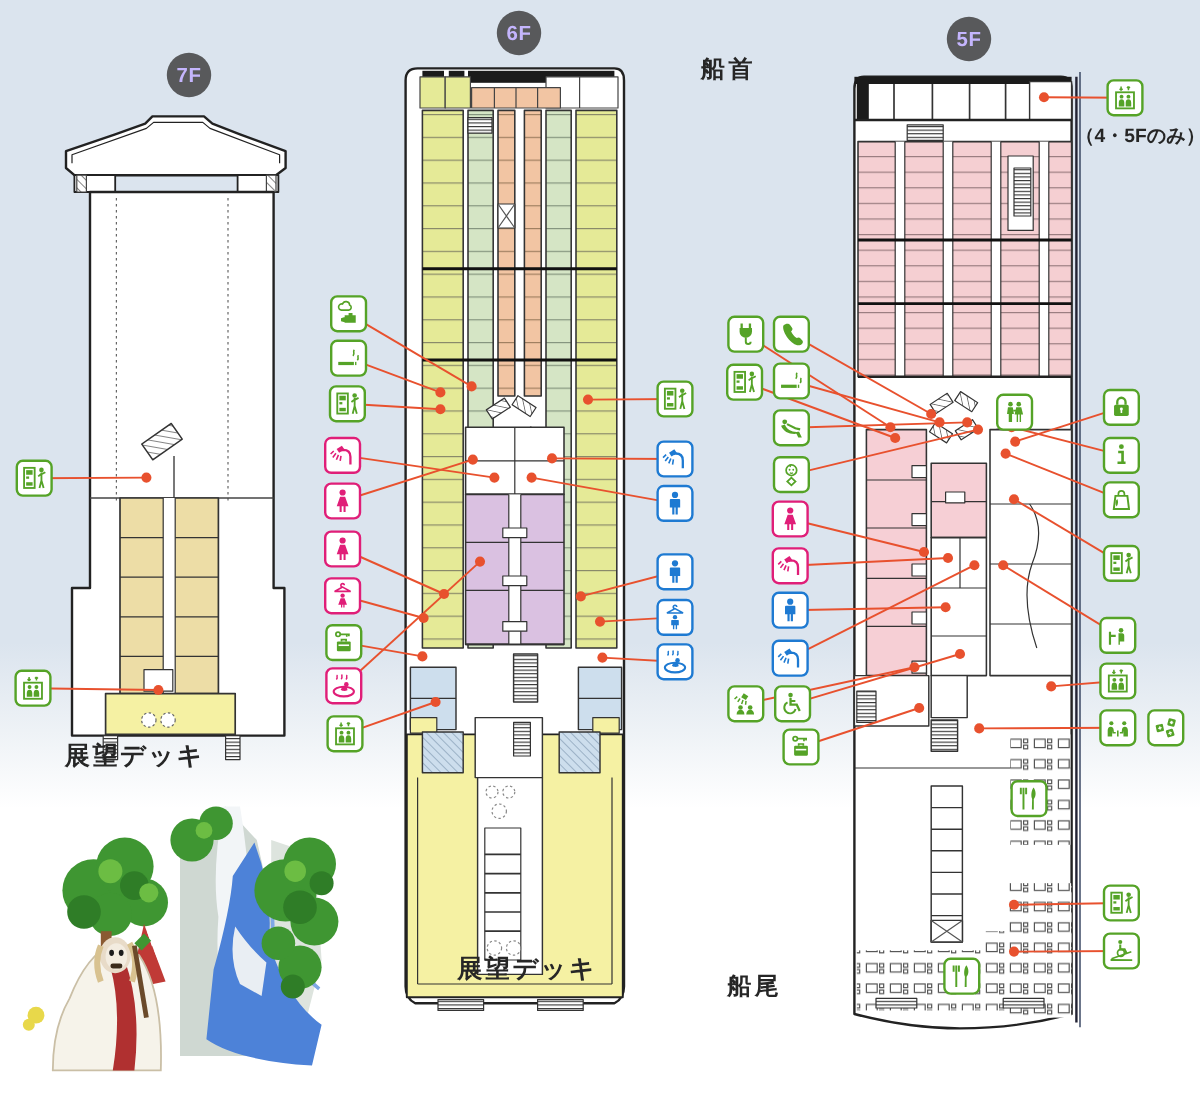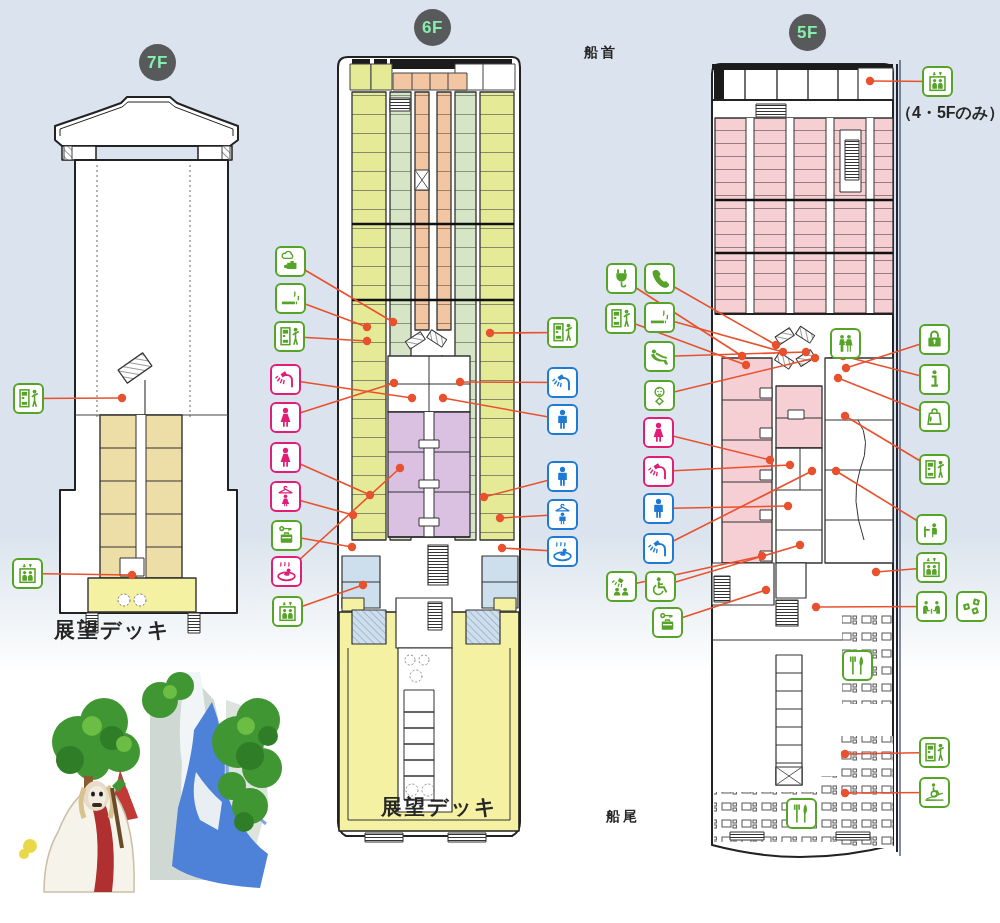--- a/index.html
+++ b/index.html
@@ -13,25 +13,25 @@
   .picto{
     position:absolute;width:31px;height:31px;box-sizing:border-box;
     border:2.5px solid;border-radius:6px;background:#fff;
     display:flex;align-items:center;justify-content:center;
   }
   .picto.green{color:#55a327;border-color:#55a327;}
   .picto.pink{color:#e01e78;border-color:#e01e78;}
   .picto.blue{color:#1e7ad2;border-color:#1e7ad2;}
   .badge{
     position:absolute;width:37px;height:37px;border-radius:50%;
-    background:#58595b;color:#86efac;font-weight:bold;font-size:17px;
+    background:#58595b;color:#c4b5fd;font-weight:bold;font-size:17px;
     display:flex;align-items:center;justify-content:center;letter-spacing:.5px;
   }
   .jp{position:absolute;color:#262626;font-weight:bold;white-space:nowrap;}
-  .jp.big{font-size:14px;letter-spacing:3px;}
+  .jp.big{font-size:20px;letter-spacing:3px;}
   .jp.deck{font-size:21px;letter-spacing:2px;}
   .jp.note{font-size:16px;font-weight:bold;letter-spacing:0;}
 </style>
 </head>
 <body>
 
 <div id="stage">
 
 <svg id="plans" width="1000" height="923" viewBox="0 0 1000 923">
   <defs>

